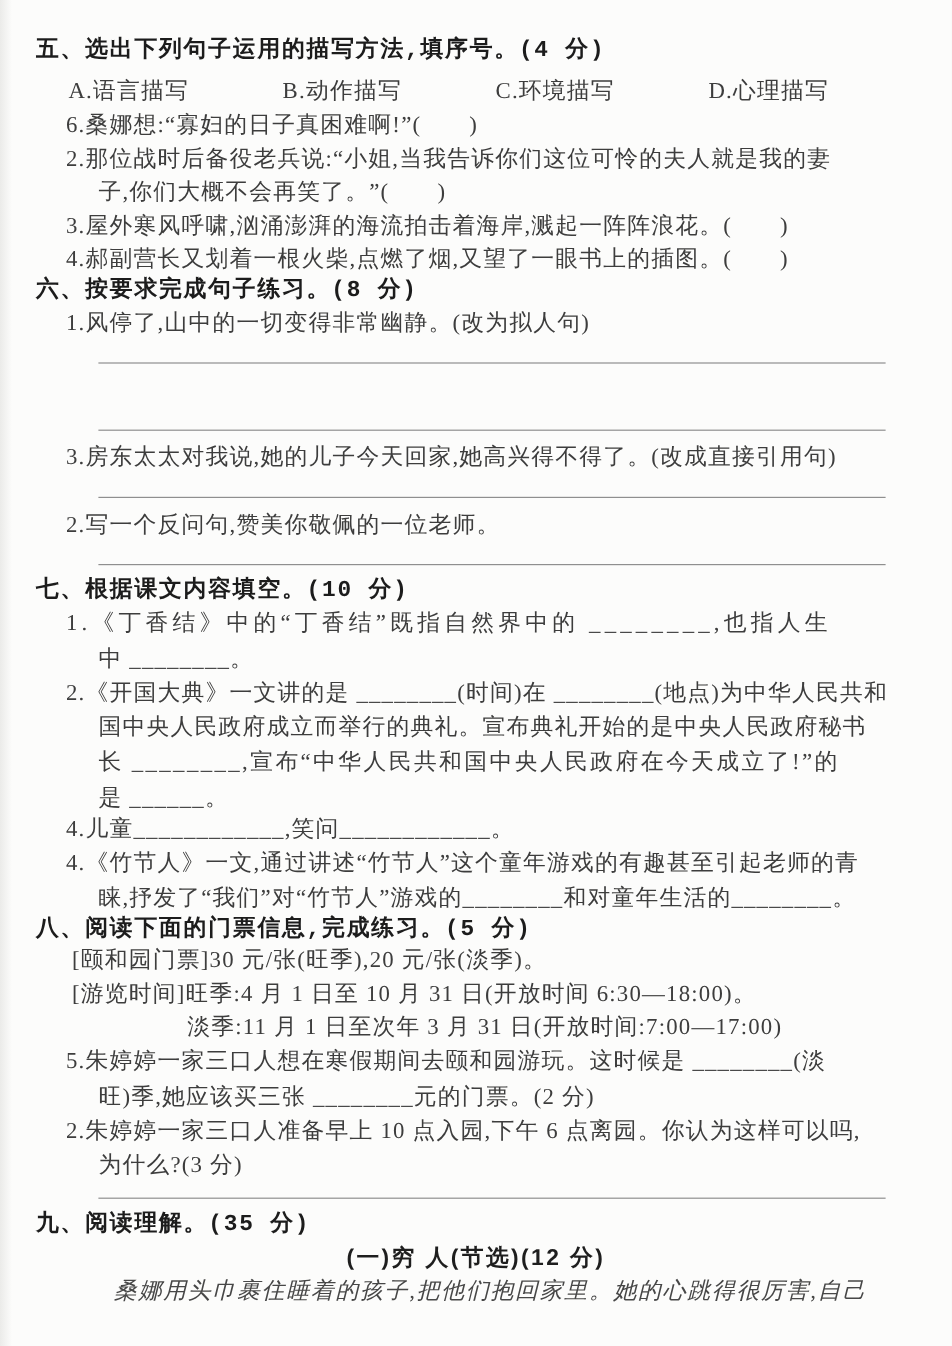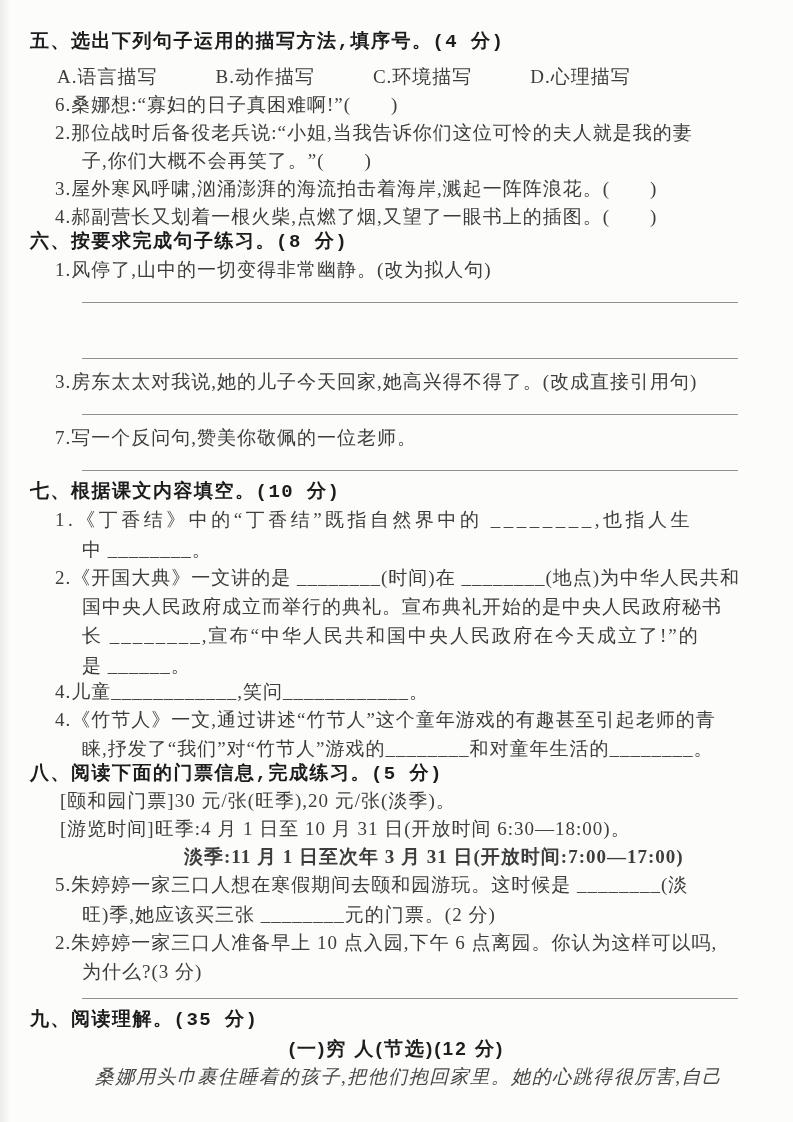--- a/index.html
+++ b/index.html
@@ -27,21 +27,21 @@
   .sec{
     left:30px;
     font-family:Liberation Mono, monospace;
     font-weight:700;
     color:#1c1c1c;
     letter-spacing:1.5px;
   }
   .opts{
     left:57px;
     display:flex;
-    gap:58px;
+    gap:78px;
   }
   .cont{left:82px;}
   .sp{letter-spacing:3.5px;}
   .sp2{letter-spacing:2px;}
   .ansline{
     position:absolute;
     left:82px;width:656px;height:0;
     border-top:1px solid #8f8f8f;
   }
   .center{
@@ -50,21 +50,21 @@
     font-weight:700;color:#1e1e1e;
     letter-spacing:2px;
   }
   .kai{
     left:95px;
     font-style:italic;
     color:#474747;
     letter-spacing:1.5px;
   }
   .info{left:60px;}
-  .info-cont{left:184px;font-weight:bold;}
+  .info-cont{left:156px;}
 </style>
 </head>
 <body>
 
 <div class="page">
 
   <div class="row sec" style="top:29px">五、选出下列句子运用的描写方法,填序号。(4 分)</div>
   <div class="row opts" style="top:64px">
     <span>A.语言描写</span>
     <span>B.动作描写</span>
@@ -76,21 +76,21 @@
   <div class="row cont" style="top:148px">子,你们大概不会再笑了。”(　　)</div>
   <div class="row" style="top:176px">3.屋外寒风呼啸,汹涌澎湃的海流拍击着海岸,溅起一阵阵浪花。(　　)</div>
   <div class="row" style="top:204px">4.郝副营长又划着一根火柴,点燃了烟,又望了一眼书上的插图。(　　)</div>
 
   <div class="row sec" style="top:229px">六、按要求完成句子练习。(8 分)</div>
   <div class="row" style="top:257px">1.风停了,山中的一切变得非常幽静。(改为拟人句)</div>
   <div class="ansline" style="top:302px"></div>
   <div class="ansline" style="top:358px"></div>
   <div class="row" style="top:369px">3.房东太太对我说,她的儿子今天回家,她高兴得不得了。(改成直接引用句)</div>
   <div class="ansline" style="top:414px"></div>
-  <div class="row" style="top:425px">7.写一个反问句,赞美你敬佩的一位老师。</div>
+  <div class="row" style="top:425px">2.写一个反问句,赞美你敬佩的一位老师。</div>
   <div class="ansline" style="top:470px"></div>
 
   <div class="row sec" style="top:479px">七、根据课文内容填空。(10 分)</div>
   <div class="row sp" style="top:507px">1.《丁香结》中的“丁香结”既指自然界中的 ________,也指人生</div>
   <div class="row cont" style="top:537px">中 ________。</div>
   <div class="row" style="top:565px">2.《开国大典》一文讲的是 ________(时间)在 ________(地点)为中华人民共和</div>
   <div class="row cont sp2" style="top:623px">长 ________,宣布“中华人民共和国中央人民政府在今天成立了!”的</div>
   <div class="row cont" style="top:594px">国中央人民政府成立而举行的典礼。宣布典礼开始的是中央人民政府秘书</div>
   <div class="row cont" style="top:653px">是 ______。</div>
   <div class="row" style="top:679px">4.儿童____________,笑问____________。</div>

